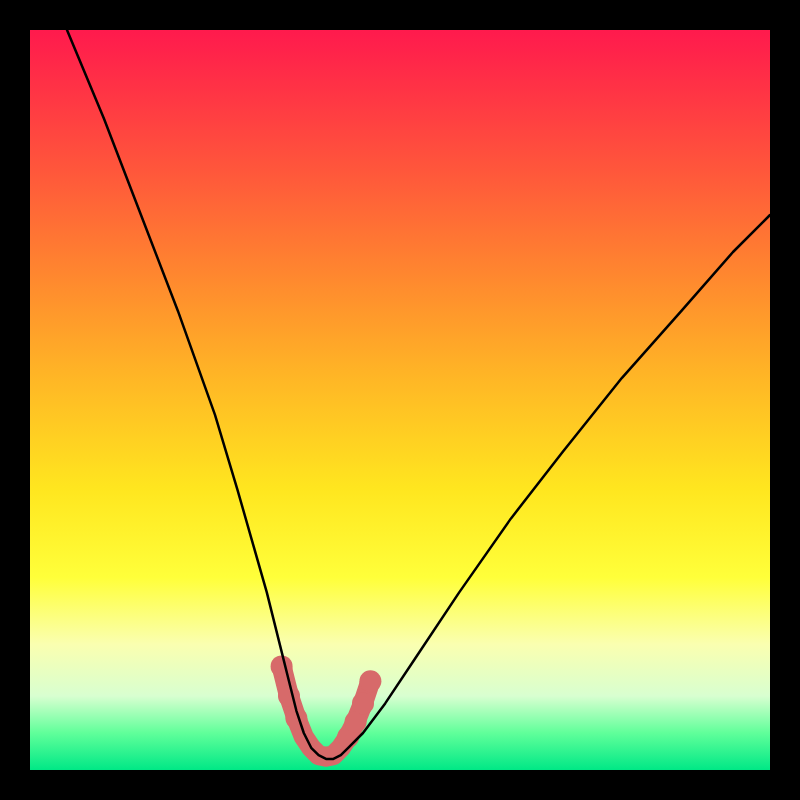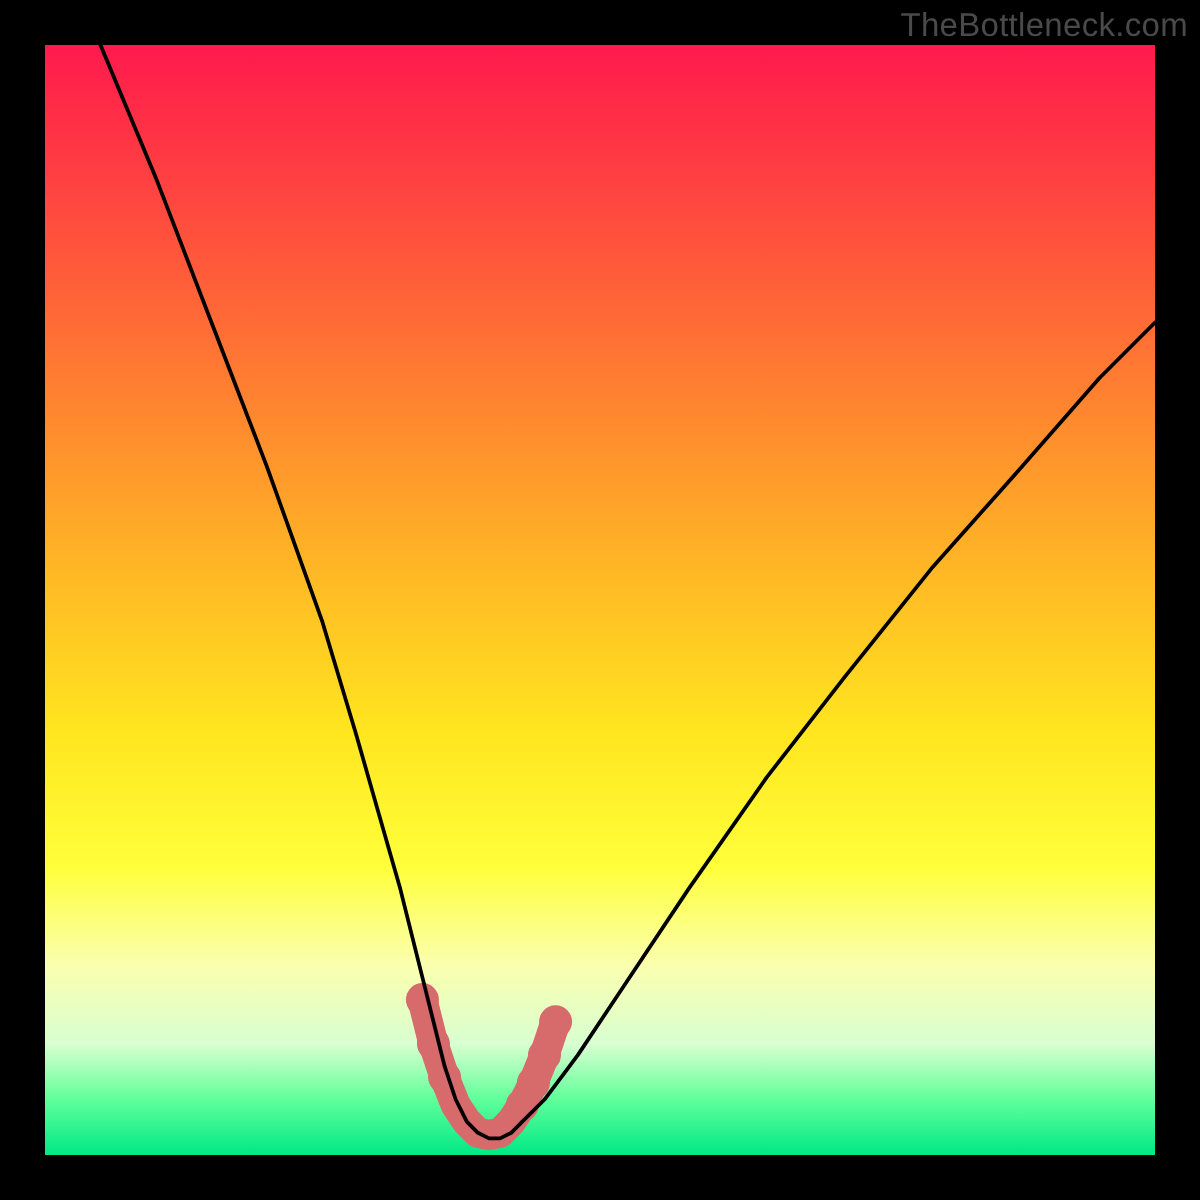--- a/index.html
+++ b/index.html
@@ -75,15 +75,14 @@
           <circle cx="333.0" cy="673.4" r="11" fill="#d76a6a"></circle>
           <circle cx="340.4" cy="651.2" r="11" fill="#d76a6a"></circle>
         </g>
       <g id="curve-g">
           <path d="M37.0 0.0 L74.0 88.8 L111.0 185.0 L148.0 281.2 L185.0 384.8 L207.2 458.8 L222.0 510.6 L236.8 562.4 L251.6 621.6 L259.0 651.2 L266.4 680.8 L273.8 703.0 L281.2 717.8 L288.6 725.2 L296.0 728.9 L303.4 728.9 L310.8 725.2 L318.2 717.8 L333.0 703.0 L355.2 673.4 L384.8 629.0 L429.2 562.4 L481.0 488.4 L532.8 421.8 L592.0 347.8 L651.2 281.2 L703.0 222.0 L740.0 185.0 " fill="none" stroke="#000000" stroke-width="2.5" stroke-linecap="round" stroke-linejoin="round"></path>
         </g>
     </svg>
 
   </div>
 
-  <div class="watermark">TheBottleneck.com</div>
 
 </div>
 
 </body></html>

